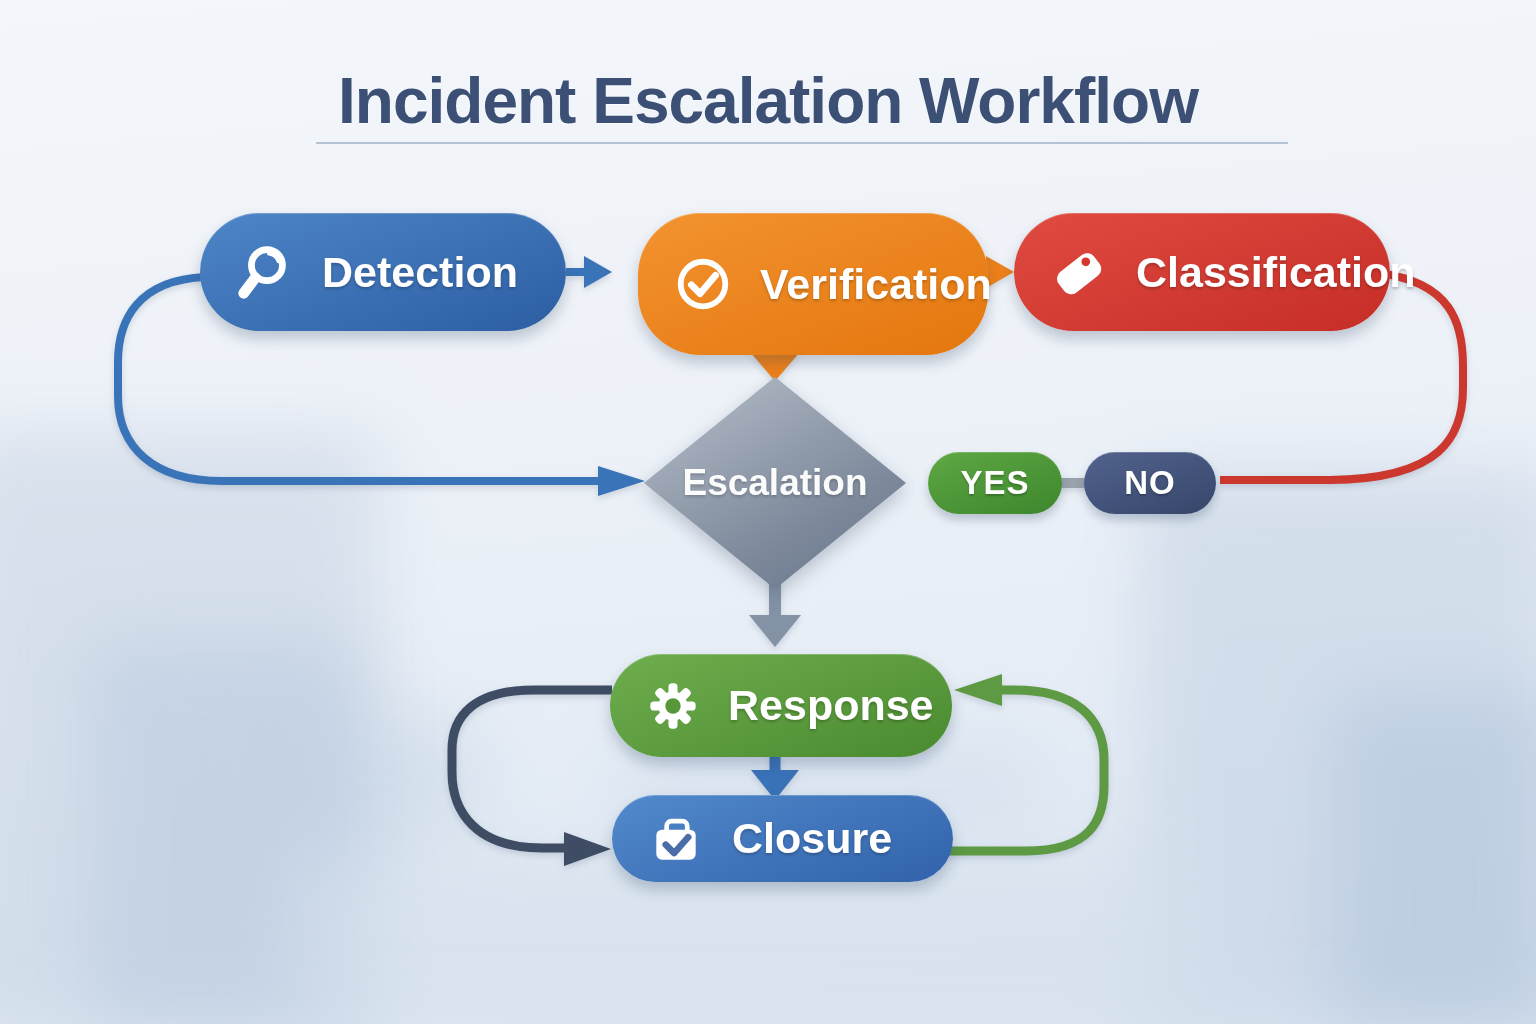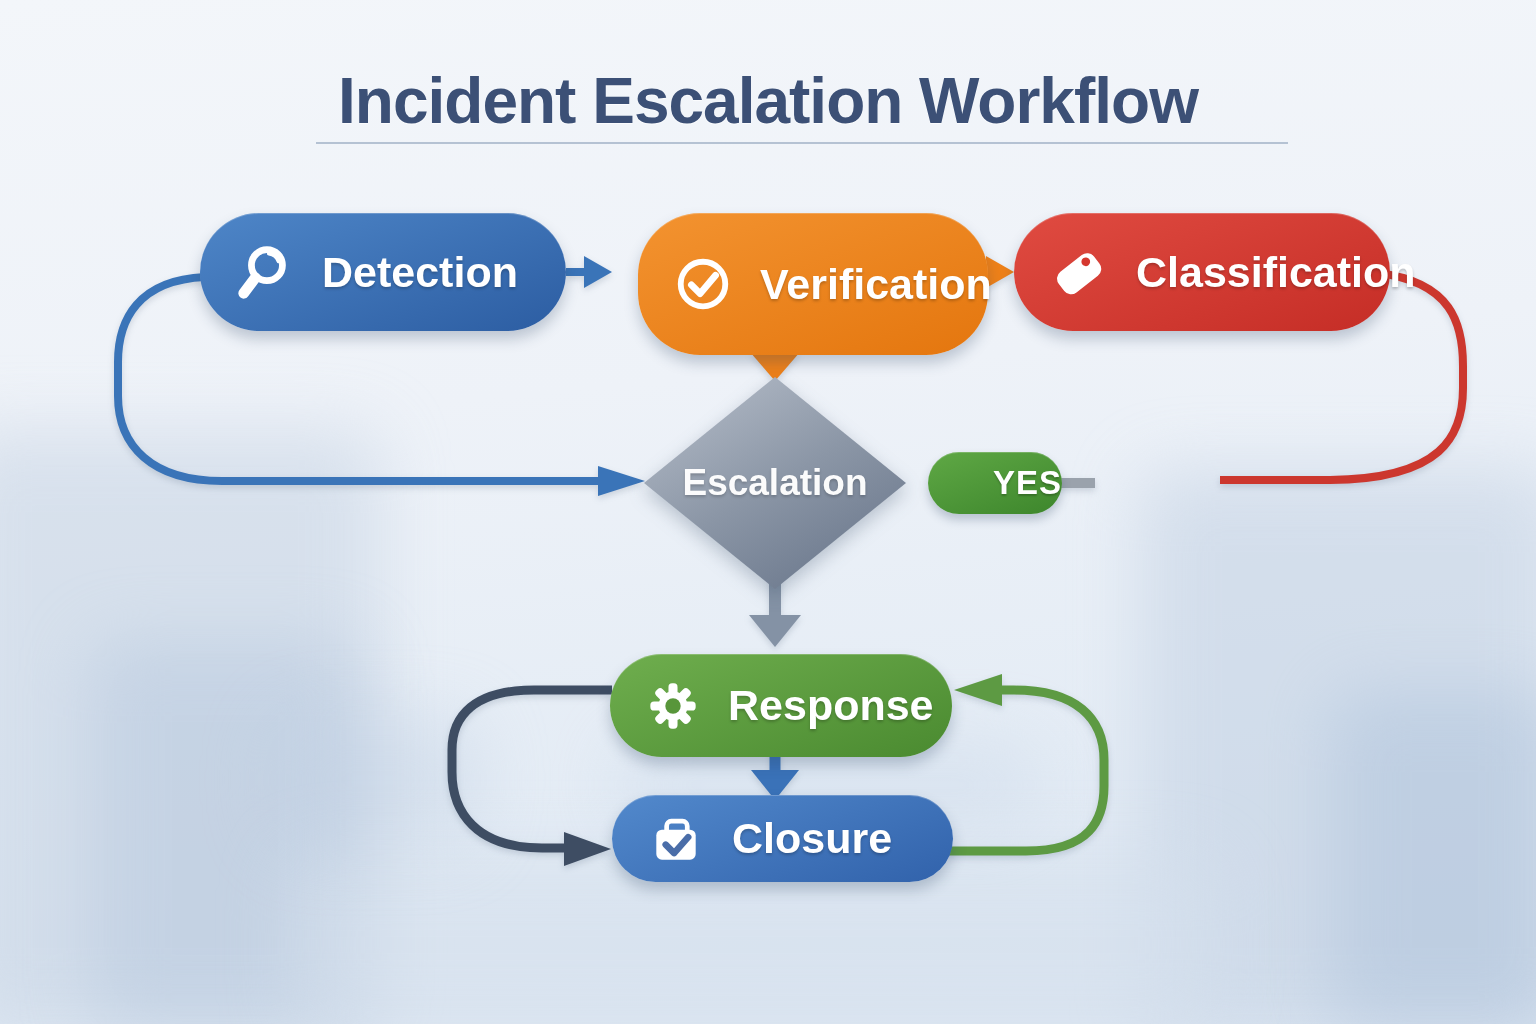--- a/index.html
+++ b/index.html
@@ -54,21 +54,21 @@
     position:absolute; z-index:3; left:645px; top:450px; width:260px;
     text-align:center; color:rgba(255,255,255,.97);
     font-size:37px; line-height:48px; font-weight:700;
     text-shadow:0 2px 3px rgba(0,0,0,.18);
     margin-top:9px;
   }
   .decision-label span{display:block;}
 
   
   .badge{
-    position:absolute; z-index:3; display:flex; align-items:center; justify-content:flex-end;
+    position:absolute; z-index:3; display:flex; align-items:center; justify-content:center;
     height:62px; border-radius:32px; color:#fff; font-size:33px; font-weight:700;
     letter-spacing:1px; text-shadow:0 2px 2px rgba(0,0,0,.22);
     box-shadow:0 6px 10px rgba(40,62,95,.25), inset 0 1px 0 rgba(255,255,255,.2);
   }
   #badge-yes{left:928px;  top:452px; width:134px; background:linear-gradient(160deg,#5fa845 0%,#3d862c 100%);}
   #badge-no {left:1084px; top:452px; width:132px; background:linear-gradient(160deg,#51628e 0%,#36466a 100%);}
 </style>
 </head>
 <body>
 
@@ -171,20 +171,23 @@
     <span class="label">Classification</span>
   </div>
 
   <div class="decision-label">
     <span>Escalation</span>
   </div>
 
   <div class="badge" id="badge-yes">
     <span>YES</span>
   </div>
+  <div class="badge" id="badge-no">
+    <span>NO</span>
+  </div>
 
   <div class="pill" id="node-response">
     <svg class="nicon" width="58" height="58" viewBox="0 0 64 64">
       <g fill="#fff">
         <rect x="27" y="7" width="10" height="50" rx="4"></rect>
         <rect x="27" y="7" width="10" height="50" rx="4" transform="rotate(45 32 32)"></rect>
         <rect x="27" y="7" width="10" height="50" rx="4" transform="rotate(90 32 32)"></rect>
         <rect x="27" y="7" width="10" height="50" rx="4" transform="rotate(135 32 32)"></rect>
         <circle cx="32" cy="32" r="16"></circle>
       </g>

